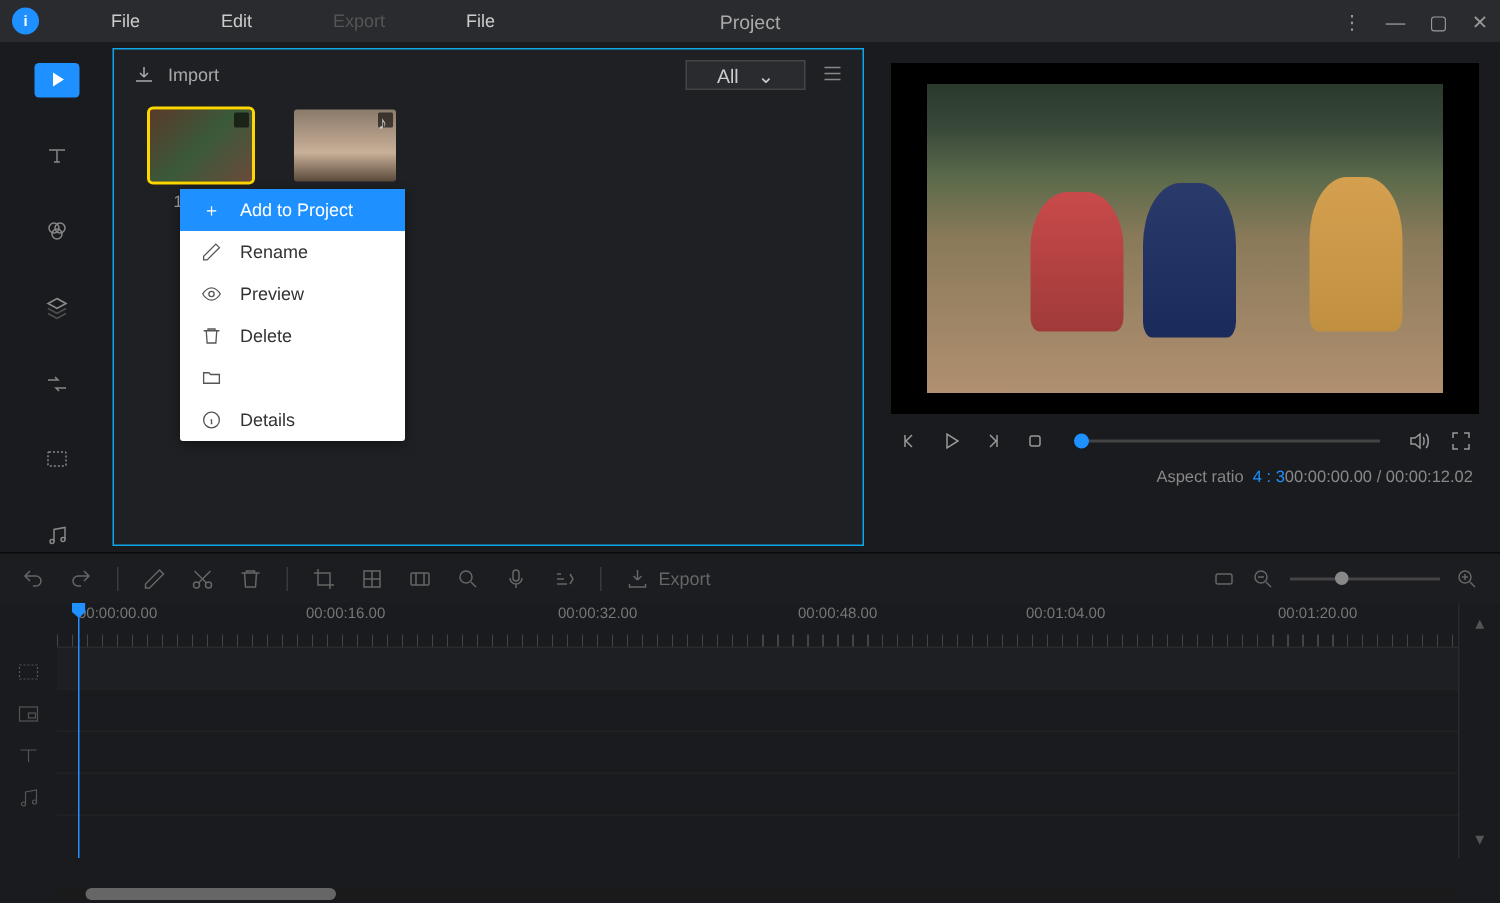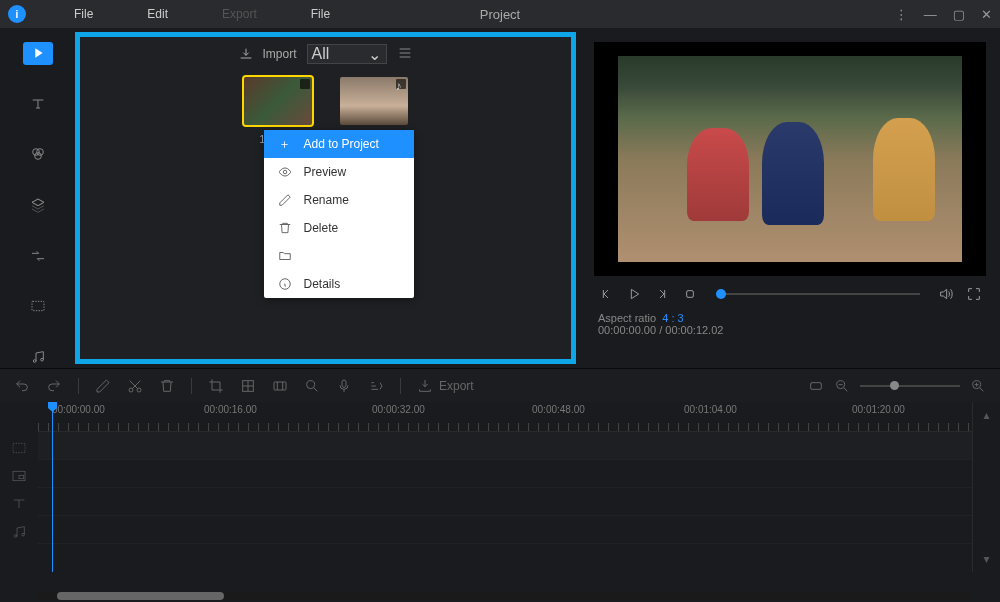--- a/index.html
+++ b/index.html
@@ -14,24 +14,24 @@
 .title { position: absolute; left: 50%; transform: translateX(-50%); color: #aaa; font-size: 13px; }
 .window-controls { margin-left: auto; display: flex; gap: 16px; align-items: center; }
 .window-controls span { color: #999; cursor: pointer; font-size: 13px; display: inline-flex; align-items: center; }
 
 
 .main { display: flex; height: 340px; }
 .left-tools { width: 75px; background: #1a1b1e; display: flex; flex-direction: column; align-items: center; padding-top: 14px; gap: 28px; }
 .tool-icon { width: 24px; height: 24px; color: #888; display: flex; align-items: center; justify-content: center; cursor: pointer; }
 .tool-icon.active { background: #1e90ff; width: 30px; height: 24px; border-radius: 3px; color: white; }
 
-.media-panel { flex: 1; border: 5px solid #0ea5e9; margin: 4px 4px 4px 0; background: #1f2023; display: flex; flex-direction: column; align-items: center; }
+.media-panel { flex: 1; border: 1px solid #0ea5e9; margin: 4px 4px 4px 0; background: #1f2023; display: flex; flex-direction: column; }
 .media-header { height: 34px; display: flex; align-items: center; padding: 0 12px; gap: 10px; }
 .import-btn { display: flex; align-items: center; gap: 8px; color: #aaa; cursor: pointer; font-size: 12px; }
-.filter-select { margin-left: auto; width: 80px; height: 20px; background: #2a2b2f; border: 1px solid #444; color: #ccc; font-size: 16px; padding: 0 4px; display: flex; align-items: center; justify-content: space-between; cursor: pointer; }
+.filter-select { margin-left: auto; width: 80px; height: 20px; background: #2a2b2f; border: 1px solid #444; color: #ccc; font-size: 13px; padding: 0 20px; display: flex; align-items: center; justify-content: space-between; cursor: pointer; }
 .list-view-icon { color: #888; cursor: pointer; }
 
 .media-grid { display: flex; gap: 28px; padding: 6px 24px; position: relative; }
 .media-item { display: flex; flex-direction: column; align-items: center; gap: 8px; width: 68px; }
 .thumb { width: 68px; height: 48px; background: #333; border-radius: 2px; position: relative; overflow: hidden; }
 .thumb.selected { outline: 2px solid #ffd700; }
 .thumb .badge { position: absolute; top: 2px; right: 2px; width: 10px; height: 10px; background: rgba(0,0,0,0.6); border-radius: 1px; }
 .media-label { font-size: 11px; color: #aaa; white-space: nowrap; overflow: hidden; text-overflow: ellipsis; max-width: 68px; }
 
 
@@ -51,21 +51,21 @@
 .preview-video { width: 100%; height: 234px; background: #000; display: flex; align-items: center; justify-content: center; overflow: hidden; }
 .preview-scene { width: 88%; height: 88%; background: linear-gradient(180deg, #2a3a2a 0%, #3a4a3a 15%, #5a6a4a 30%, #8a7a5a 50%, #b09070 100%); position: relative; }
 .preview-scene::before { content:''; position:absolute; left:20%; top:35%; width:18%; height:45%; background: linear-gradient(180deg,#c94a4a,#a03a3a); border-radius: 40% 40% 10% 10%; }
 .preview-scene::after { content:''; position:absolute; left:42%; top:32%; width:18%; height:50%; background: linear-gradient(180deg,#2a3a6a,#1a2a5a); border-radius: 40% 40% 10% 10%; }
 .person3 { position:absolute; right:8%; top:30%; width:18%; height:50%; background: linear-gradient(180deg,#d4a050,#c09040); border-radius: 40% 40% 10% 10%; }
 
 .preview-controls { display: flex; align-items: center; gap: 12px; padding: 10px 4px 6px; }
 .pc-btn { color: #999; cursor: pointer; display: flex; align-items: center; }
 .scrubber { flex: 1; height: 2px; background: #444; position: relative; margin: 0 6px; }
 .scrubber-dot { position: absolute; left: 0; top: -4px; width: 10px; height: 10px; background: #1e90ff; border-radius: 50%; }
-.preview-info { display: flex; justify-content: space-between; padding: 4px 4px 8px; font-size: 11px; color: #888; flex-direction: column; }
+.preview-info { display: flex; justify-content: flex-end; padding: 4px 4px 8px; font-size: 11px; color: #888; }
 .ratio-val { color: #1e90ff; }
 
 
 .timeline-toolbar { height: 34px; background: #1c1d20; display: flex; align-items: center; padding: 0 14px; gap: 16px; border-top: 1px solid #0a0a0a; }
 .tl-btn { color: #666; cursor: pointer; display: flex; align-items: center; }
 .tl-sep { width: 1px; height: 16px; background: #3a3a3a; }
 .tl-export { display: flex; align-items: center; gap: 6px; color: #666; font-size: 12px; }
 .tl-zoom { margin-left: auto; display: flex; align-items: center; gap: 10px; }
 .zoom-slider { width: 100px; height: 2px; background: #444; position: relative; }
 .zoom-dot { position: absolute; left: 30%; top: -4px; width: 9px; height: 9px; background: #888; border-radius: 50%; }
@@ -186,33 +186,33 @@
       </div>
 
       <div class="context-menu">
         <div class="ctx-item highlighted">
           <span class="ctx-icon">＋</span>
           <span>Add to Project</span>
         </div>
         <div class="ctx-item">
           <span class="ctx-icon">
             <svg viewBox="0 0 24 24" fill="none" stroke="#555" stroke-width="1.5">
+                <path d="M17 3l4 4L7 21H3v-4L17 3z"></path>
+              </svg>
+          </span>
+          <span>Rename</span>
+        </div>
+        <div class="ctx-item">
+          <span class="ctx-icon">
+            <svg viewBox="0 0 24 24" fill="none" stroke="#555" stroke-width="1.5">
                 <path d="M2 12s4-7 10-7 10 7 10 7-4 7-10 7-10-7-10-7z"></path>
                 <circle cx="12" cy="12" r="3"></circle>
               </svg>
           </span>
           <span>Preview</span>
-        </div>
-        <div class="ctx-item">
-          <span class="ctx-icon">
-            <svg viewBox="0 0 24 24" fill="none" stroke="#555" stroke-width="1.5">
-                <path d="M17 3l4 4L7 21H3v-4L17 3z"></path>
-              </svg>
-          </span>
-          <span>Rename</span>
         </div>
         <div class="ctx-item">
           <span class="ctx-icon">
             <svg viewBox="0 0 24 24" fill="none" stroke="#555" stroke-width="1.5">
                 <path d="M3 6h18M8 6V4h8v2M6 6l1 14h10l1-14"></path>
               </svg>
           </span>
           <span>Delete</span>
         </div>
         <div class="ctx-item">

